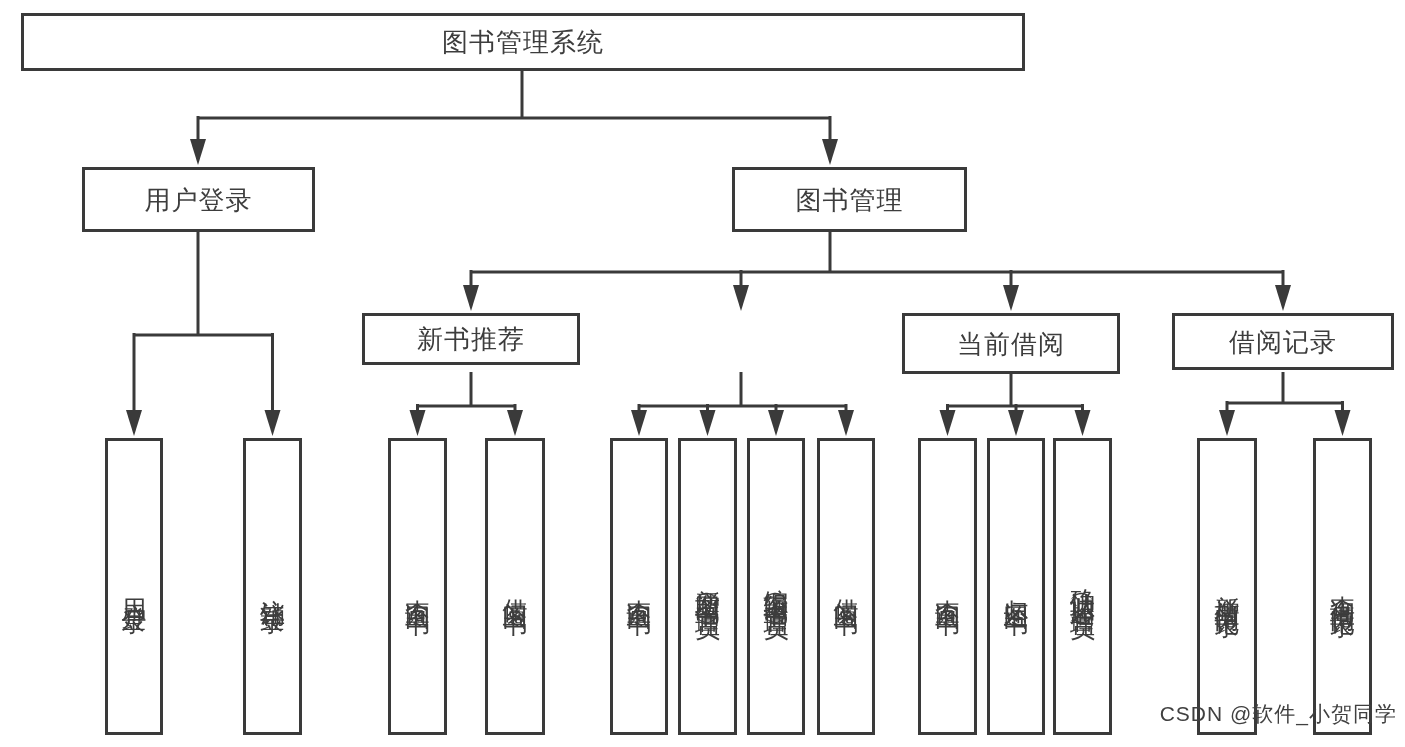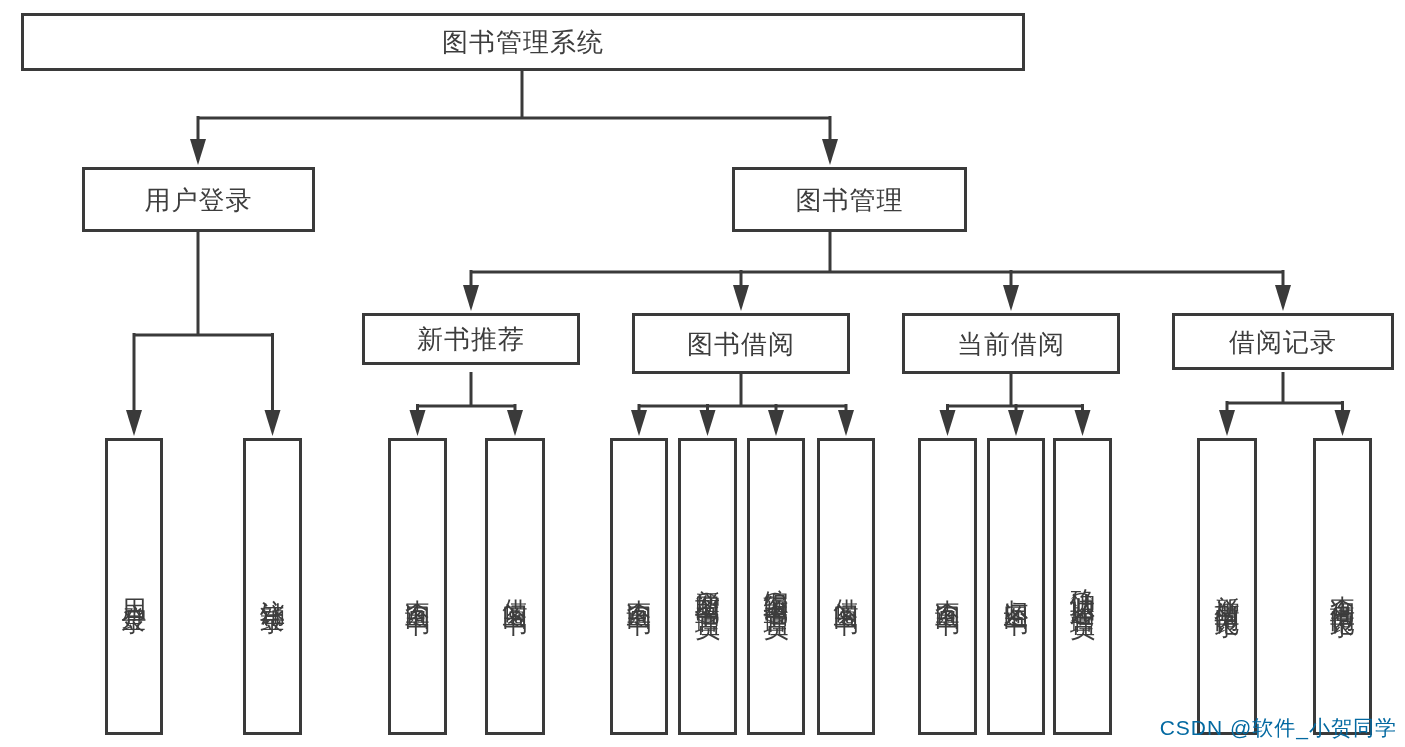--- a/index.html
+++ b/index.html
@@ -49,23 +49,23 @@
   .leaf .lbl {
     writing-mode: vertical-rl;
     font-size: 25px;
     letter-spacing: 4px;
     line-height: 1;
     white-space: nowrap;
   }
   .watermark {
     position: absolute;
     right: 8px;
-    bottom: 5px;
+    bottom: 19px;
     font-size: 21px;
-    color: #0369a1;
+    color: #404040;
     letter-spacing: 1px;
     z-index: 3;
     white-space: nowrap;
   }
 </style>
 </head>
 <body>
 
 <div class="stage">
 
@@ -152,23 +152,20 @@
   <div class="node" style="left:82px;top:167px;width:233px;height:65px;">
     <span class="lbl">用户登录</span>
   </div>
   <div class="node" style="left:712px;top:167px;width:235px;height:65px;margin-left:20px;">
     <span class="lbl">图书管理</span>
   </div>
 
   <div class="node" style="left:362px;top:313px;width:218px;height:52px;">
     <span class="lbl">新书推荐</span>
   </div>
-  <div class="node" style="left:632px;top:313px;width:218px;height:61px;">
-    <span class="lbl">图书借阅</span>
-  </div>
   <div class="node" style="left:902px;top:313px;width:218px;height:61px;">
     <span class="lbl">当前借阅</span>
   </div>
   <div class="node" style="left:1172px;top:313px;width:222px;height:57px;">
     <span class="lbl">借阅记录</span>
   </div>
 
   <div class="node leaf" style="left:105px;top:438px;width:58px;height:297px;">
     <span class="lbl">用户登录</span>
   </div>

